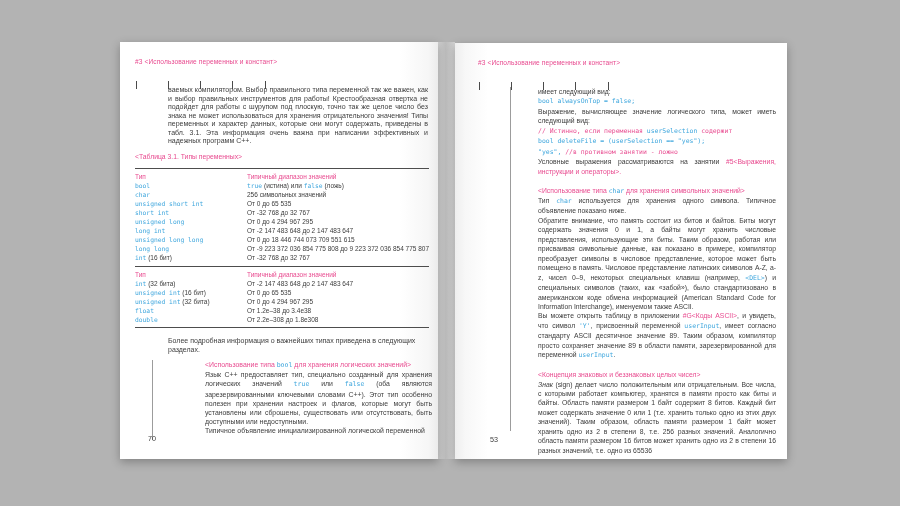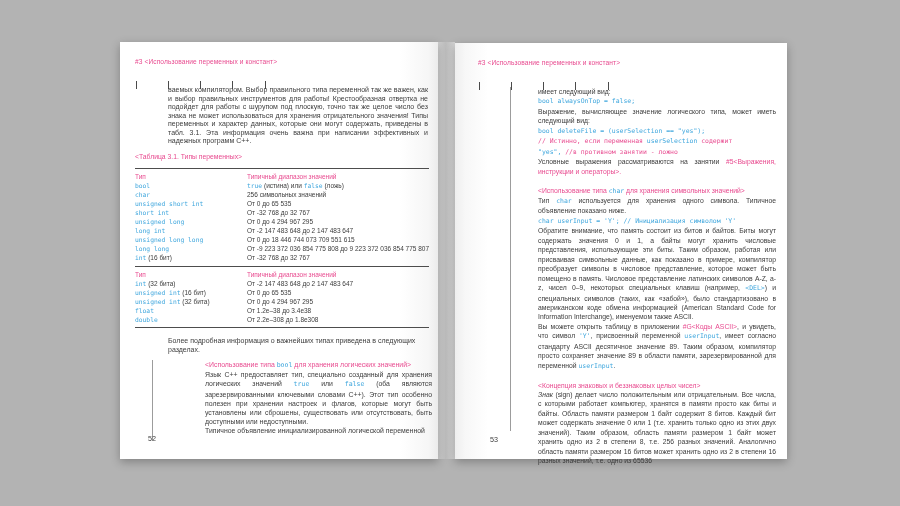--- a/index.html
+++ b/index.html
@@ -189,45 +189,44 @@
     </div>
 
     <div class="moreinfo">Более подробная информация о важнейших типах приведена в следующих разделах.</div>
 
     <div class="boolsec">
       <div class="subhead"><span class="t-p">&lt;Использование типа </span><span class="t-c">bool</span><span class="t-p"> для хранения логических значений&gt;</span></div>
       <div class="just"><span class="t-b">Язык C++ предоставляет тип, специально созданный для хранения логических значений </span><span class="t-c">true</span><span class="t-b"> или </span><span class="t-c">false</span><span class="t-b"> (оба являются зарезервированными ключевыми словами C++). Этот тип особенно полезен при хранении настроек и флагов, которые могут быть установлены или сброшены, существовать или отсутствовать, быть доступными или недоступными.</span></div>
       <div>Типичное объявление инициализированной логической переменной</div>
     </div>
 
-    <div class="pagenum">52</div>
+    <div class="pagenum">70</div>
   </div>
 
   <div class="page right">
     <div class="runhead">#3 &lt;Использование переменных и констант&gt;</div>
     <div class="ticks">
       <i></i>
         <i></i>
         <i></i>
         <i></i>
         <i></i>
     </div>
     <div class="vline"></div>
 
     <div class="rcol">
       <div class="blk line"><span class="t-b">имеет следующий вид:</span></div>
       <div class="blk line"><span class="t-c">bool alwaysOnTop = false;</span></div>
       <div class="blk just"><span class="t-b">Выражение, вычисляющее значение логического типа, может иметь следующий вид:</span></div>
+      <div class="blk line"><span class="t-pc">// Истинно, если переменная </span><span class="t-c">userSelection</span><span class="t-pc"> содержит</span></div>
       <div class="blk line"><span class="t-c">bool deleteFile = (userSelection == "yes");</span></div>
-      <div class="blk line"><span class="t-pc">// Истинно, если переменная </span><span class="t-c">userSelection</span><span class="t-pc"> содержит</span></div>
       <div class="blk line"><span class="t-c">"yes", </span><span class="t-pc">//в противном занятии - ложно</span></div>
       <div class="blk just"><span class="t-b">Условные выражения рассматриваются на занятии </span><span class="t-p">#5&lt;Выражения, инструкции и операторы&gt;.</span></div>
       <div class="blk head"><span class="t-p">&lt;Использование типа </span><span class="t-c">char</span><span class="t-p"> для хранения символьных значений&gt;</span></div>
       <div class="blk just"><span class="t-b">Тип </span><span class="t-c">char</span><span class="t-b"> используется для хранения одного символа. Типичное объявление показано ниже.</span></div>
-      <div class="blk line"><span class="t-c">char userInput = 'Y'; // Инициализация символом 'Y'</span></div>
       <div class="blk just"><span class="t-b">Обратите внимание, что память состоит из битов и байтов. Биты могут содержать значения 0 и 1, а байты могут хранить числовые представления, использующие эти биты. Таким образом, работая или присваивая символьные данные, как показано в примере, компилятор преобразует символы в числовое представление, которое может быть помещено в память. Числовое представление латинских символов A-Z, a-z, чисел 0–9, некоторых специальных клавиш (например, </span><span class="t-c">&lt;DEL&gt;</span><span class="t-b">) и специальных символов (таких, как «забой»), было стандартизовано в американском коде обмена информацией (American Standard Code for Information Interchange), именуемом также ASCII.</span></div>
       <div class="blk just"><span class="t-b">Вы можете открыть таблицу в приложении </span><span class="t-p">#G&lt;Коды ASCII&gt;</span><span class="t-b">, и увидеть, что символ </span><span class="t-c">'Y'</span><span class="t-b">, присвоенный переменной </span><span class="t-c">userInput</span><span class="t-b">, имеет согласно стандарту ASCII десятичное значение 89. Таким образом, компилятор просто сохраняет значение 89 в области памяти, зарезервированной для переменной </span><span class="t-c">userInput</span><span class="t-b">.</span></div>
       <div class="blk head"><span class="t-p">&lt;Концепция знаковых и беззнаковых целых чисел&gt;</span></div>
       <div class="blk just"><span class="t-i">Знак</span><span class="t-b"> (sign) делает число положительным или отрицательным. Все числа, с которыми работает компьютер, хранятся в памяти просто как биты и байты. Область памяти размером 1 байт содержит 8 битов. Каждый бит может содержать значение 0 или 1 (т.е. хранить только одно из этих двух значений). Таким образом, область памяти размером 1 байт может хранить одно из 2 в степени 8, т.е. 256 разных значений. Аналогично область памяти размером 16 битов может хранить одно из 2 в степени 16 разных значений, т.е. одно из 65536</span></div>
     </div>
 
     <div class="pagenum">53</div>
   </div>
 </div>
 

